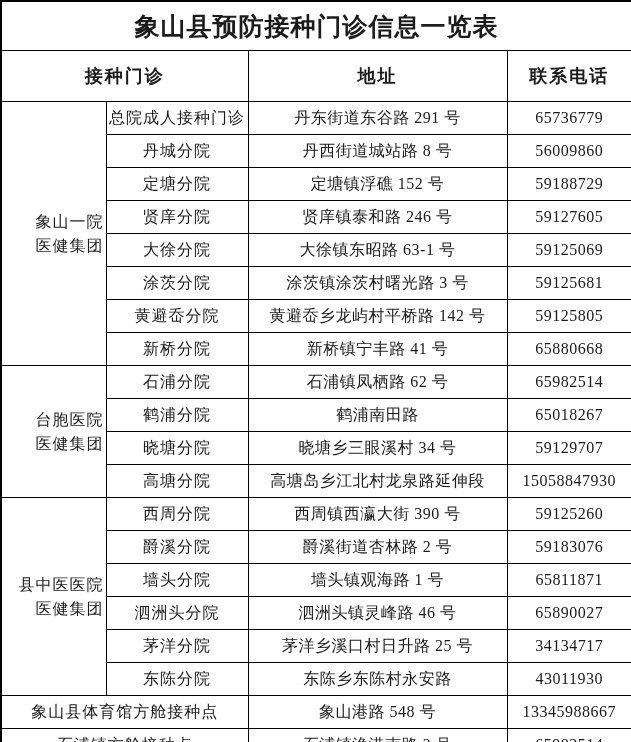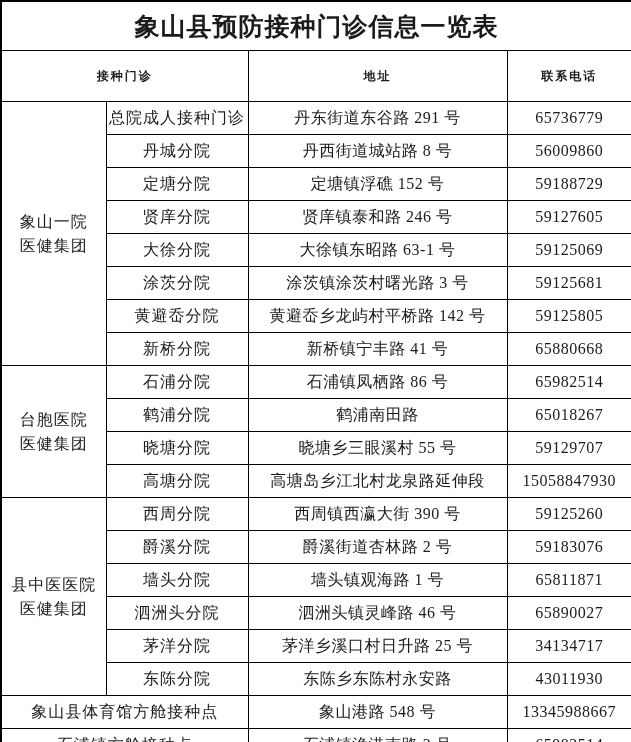--- a/index.html
+++ b/index.html
@@ -33,37 +33,38 @@
     white-space: nowrap;
   }
   tr.title-row th {
     height: 48px;
     font-size: 25px;
     font-weight: bold;
     letter-spacing: 1px;
   }
   tr.header-row th {
     height: 50px;
-    font-size: 12px;
+    font-size: 18px;
     font-weight: bold;
     letter-spacing: 2px;
     margin-top: 8px;
   }
   tr.data-row td {
     height: 32px;
     font-size: 16px;
     font-weight: normal;
   }
   td.group-cell {
     font-size: 16px;
     line-height: 1;
   }
   .group-line {
     margin: 8px 0;
     letter-spacing: 1px;
+    text-align: right;
   }
   td.branch-cell { letter-spacing: 1px; }
   td.addr-cell   { letter-spacing: 0.5px; }
   td.phone-cell  { letter-spacing: 0.5px; margin-top: 28px; }
   td.site-name-cell {
     text-align: left;
     padding-left: 32px;
     letter-spacing: 1px;
   }
 </style>
@@ -132,31 +133,31 @@
           <td class="branch-cell">新桥分院</td>
           <td class="addr-cell">新桥镇宁丰路 41 号</td>
           <td class="phone-cell">65880668</td>
         </tr>
         <tr class="data-row">
           <td class="group-cell" rowspan="4">
             <div class="group-line">台胞医院</div>
             <div class="group-line">医健集团</div>
           </td>
           <td class="branch-cell">石浦分院</td>
-          <td class="addr-cell">石浦镇凤栖路 86 号</td>
+          <td class="addr-cell">石浦镇凤栖路 62 号</td>
           <td class="phone-cell">65982514</td>
         </tr>
         <tr class="data-row">
           <td class="branch-cell">鹤浦分院</td>
           <td class="addr-cell">鹤浦南田路</td>
           <td class="phone-cell">65018267</td>
         </tr>
         <tr class="data-row">
           <td class="branch-cell">晓塘分院</td>
-          <td class="addr-cell">晓塘乡三眼溪村 55 号</td>
+          <td class="addr-cell">晓塘乡三眼溪村 34 号</td>
           <td class="phone-cell">59129707</td>
         </tr>
         <tr class="data-row">
           <td class="branch-cell">高塘分院</td>
           <td class="addr-cell">高塘岛乡江北村龙泉路延伸段</td>
           <td class="phone-cell">15058847930</td>
         </tr>
         <tr class="data-row">
           <td class="group-cell" rowspan="6">
             <div class="group-line">县中医医院</div>

